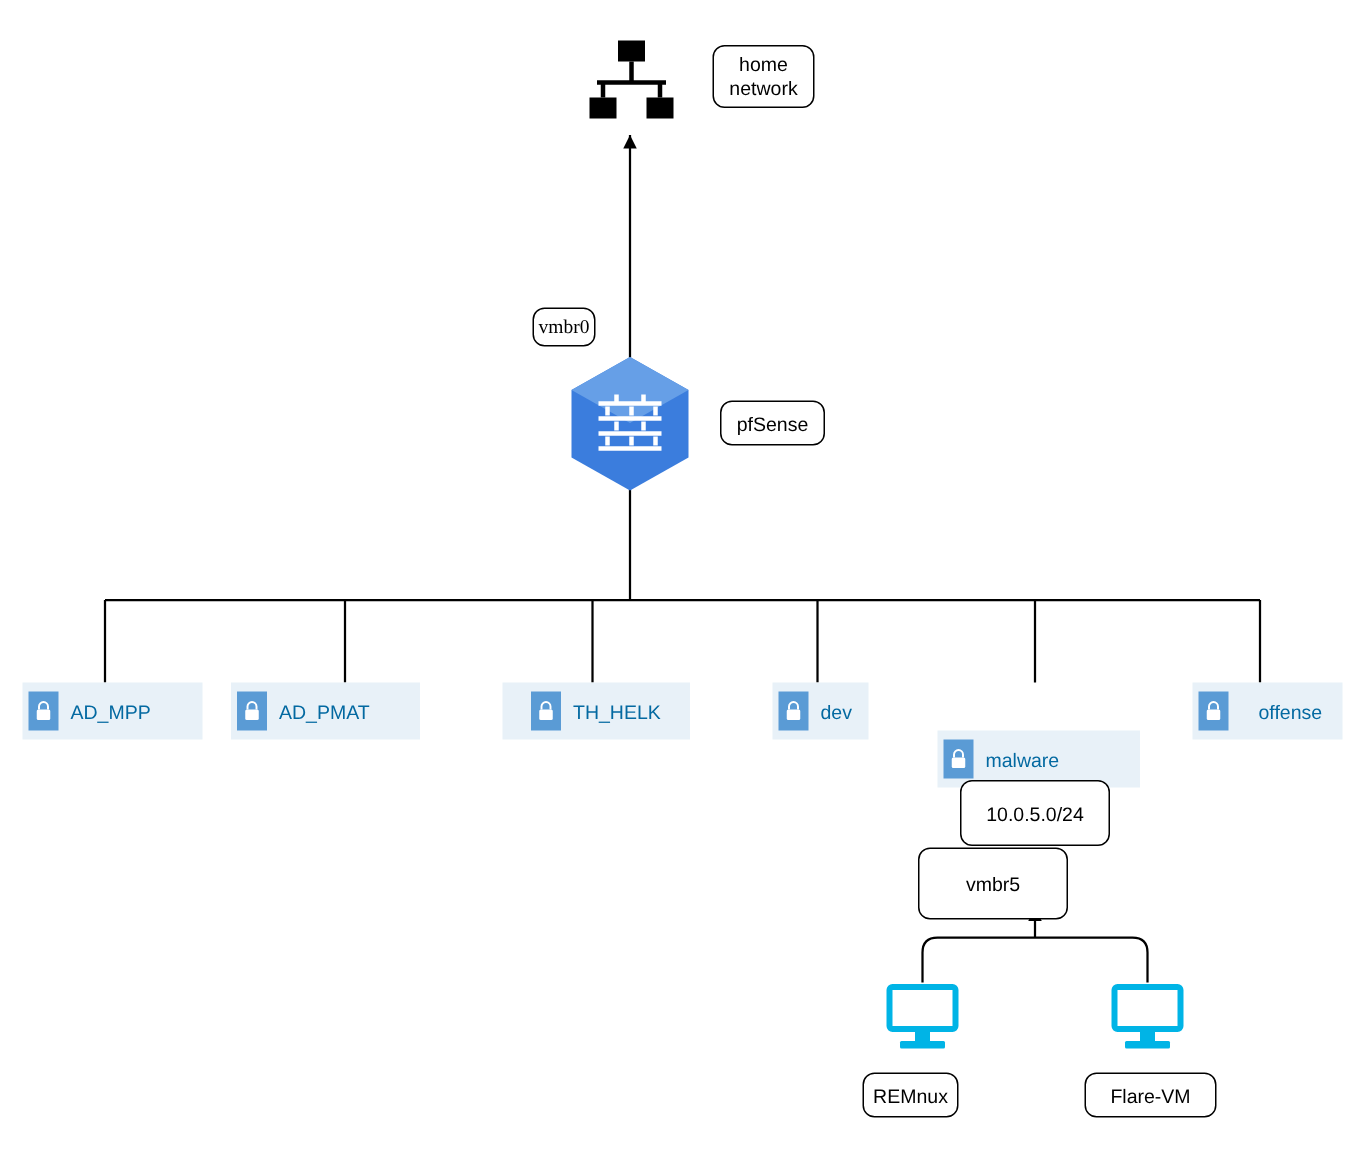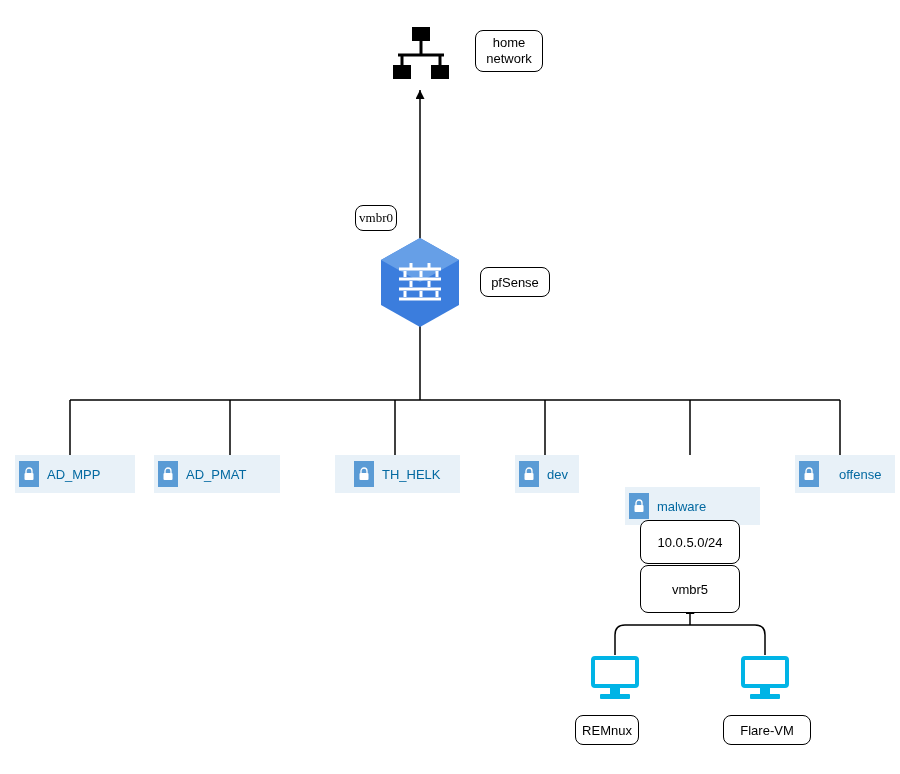--- a/index.html
+++ b/index.html
@@ -185,21 +185,21 @@
     <svg width="12" height="14" viewBox="0 0 12 14">
         <path d="M3 6 V4 a3 3 0 0 1 6 0 V6" fill="none" stroke="#fff" stroke-width="1.3"></path>
         <rect x="1.5" y="6" width="9" height="7" rx="1" fill="#fff"></rect>
       </svg>
   </div>
   <span class="net-label">offense</span>
 </div>
 
 <div class="label-box" style="left:640px;top:520px;width:100px;height:44px;">10.0.5.0/24</div>
 
-<div class="label-box" style="left:640px;top:565px;width:100px;height:48px;">vmbr5</div>
+<div class="label-box" style="left:612px;top:565px;width:100px;height:48px;">vmbr5</div>
 
 <div style="position:absolute;left:590px;top:655px;">
   <svg width="50" height="46" viewBox="0 0 50 46">
     <rect x="3" y="3" width="44" height="28" rx="2" fill="none" stroke="#00b4e6" stroke-width="4"></rect>
     <rect x="20" y="33" width="10" height="6" fill="#00b4e6"></rect>
     <rect x="10" y="39" width="30" height="5" rx="1" fill="#00b4e6"></rect>
   </svg>
 </div>
 <div style="position:absolute;left:740px;top:655px;">
   <svg width="50" height="46" viewBox="0 0 50 46">

